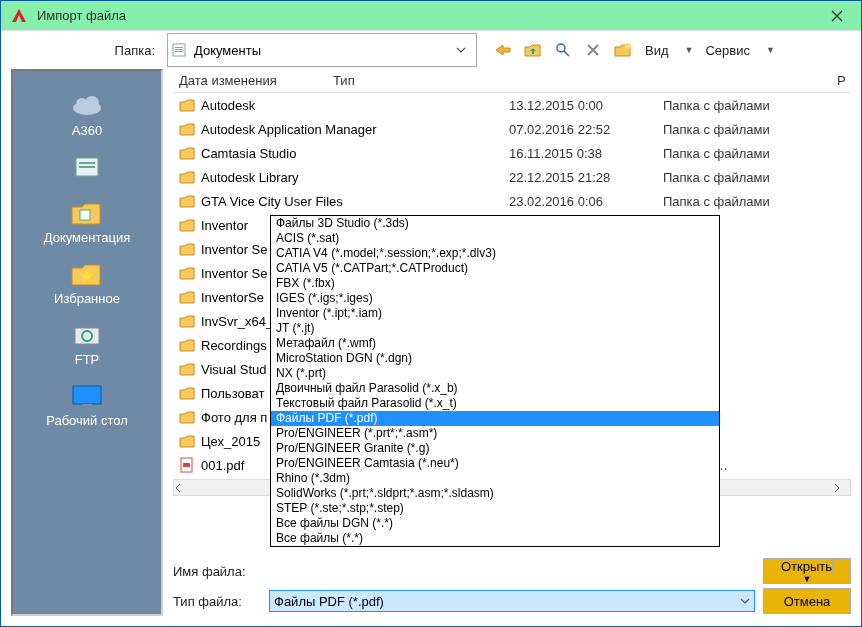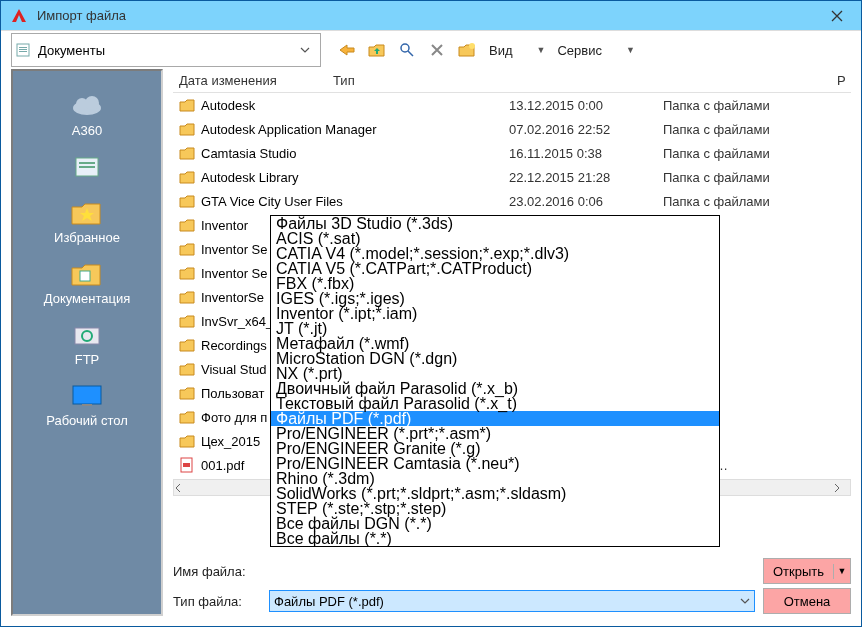--- a/index.html
+++ b/index.html
@@ -1,30 +1,30 @@
 <!DOCTYPE html>
 <html><head>
 <meta charset="utf-8">
 <style>
 * { box-sizing: border-box; margin: 0; padding: 0; font-family: "Segoe UI", Tahoma, sans-serif; font-size: 13px; }
 body { background: #fff; }
 .window { width: 862px; height: 627px; border: 1px solid #0a5a9e; position: relative; background: #fff; }
-.titlebar { height: 30px; background: #7dd3fc; display: flex; align-items: center; padding: 0 4px; border-bottom: 1px solid #ddd; }
+.titlebar { height: 30px; background: #86efac; display: flex; align-items: center; padding: 0 4px; border-bottom: 1px solid #ddd; }
 .titlebar .app-icon { width: 20px; height: 20px; margin: 0 8px 0 4px; display: flex; align-items: center; justify-content: center; }
 .titlebar .title { flex: 1; color: #333; }
 .titlebar .close { width: 40px; height: 28px; display: flex; align-items: center; justify-content: center; color: #333; }
 .toolbar { height: 38px; display: flex; align-items: center; padding: 0 10px; gap: 6px; }
 .toolbar-label { width: 150px; text-align: right; padding-right: 6px; color: #222; }
 .folder-combo { flex: 0 0 310px; height: 24px; border: 1px solid #a9a9a9; background: #fff; display: flex; align-items: center; padding: 16px 4px; }
 .folder-combo .ico { width: 18px; margin-right: 4px; }
 .folder-combo .txt { flex: 1; }
 .folder-combo .chev { width: 16px; text-align: center; color: #555; }
 .tool-icons { display: flex; align-items: center; gap: 10px; margin-left: 10px; }
 .tool-icons span { width: 20px; height: 20px; display: inline-flex; align-items: center; justify-content: center; }
-.tool-text { display: flex; align-items: center; gap: 20px; margin-left: 6px; }
+.tool-text { display: flex; align-items: center; gap: 12px; margin-left: 6px; }
 .tool-text .lbl { color: #222; }
 .tool-text .dd { color: #555; font-size: 9px; margin-left: 4px; }
 .body-area { position: absolute; top: 68px; left: 10px; right: 10px; bottom: 10px; display: flex; }
 .places { width: 152px; border: 2px inset #d0d0d0; background: #7b92ab; background: linear-gradient(#6f8aa5,#6f8aa5); padding: 16px 0; display: flex; flex-direction: column; align-items: center; gap: 6px; overflow: hidden; }
 .place { width: 100%; text-align: center; color: #fff; font-size: 12px; padding: 4px 0; }
 .place .picon { width: 40px; height: 30px; margin: 0 auto 2px; display: flex; align-items: center; justify-content: center; font-size: 22px; }
 .main { flex: 1; display: flex; flex-direction: column; margin-left: 10px; position: relative; }
 .list-area { flex: 1; position: relative; }
 .list-header { height: 24px; display: flex; align-items: center; border-bottom: 1px solid #e1e1e1; }
 .list-header .col { padding: 0 6px; color: #333; }
@@ -34,29 +34,29 @@
 .rows { }
 .row { height: 24px; display: flex; align-items: center; }
 .row .fico { width: 18px; margin: 0 4px 0 6px; color: #f0c14b; }
 .row .rname { width: 308px; white-space: nowrap; overflow: hidden; text-overflow: clip; }
 .row .rdate { width: 154px; color: #333; }
 .row .rtype { flex: 1; color: #333; }
 .scroll-h { height: 17px; background: #f0f0f0; border: 1px solid #ddd; display: flex; align-items: center; margin-top: 2px; }
 .scroll-h .arr { width: 17px; text-align: center; color: #666; }
 .scroll-h .track { flex: 1; }
 .dropdown { position: absolute; left: 97px; top: 146px; width: 450px; background: #fff; border: 1px solid #000; z-index: 50; }
-.dropdown .opt { padding: 0 5px; line-height: 15px; font-size: 16px; white-space: nowrap; }
+.dropdown .opt { padding: 0 5px; line-height: 15px; font-size: 12px; white-space: nowrap; }
 .dropdown .opt.sel { background: #1e90ff; color: #fff; }
 .bottom { margin-top: 6px; }
 .field-row { display: flex; align-items: center; height: 30px; gap: 8px; }
 .field-label { width: 88px; text-align: left; white-space: nowrap; color: #222; }
 .file-type-combo { flex: 1; height: 22px; border: 1px solid #1e90ff; background: #cce8ff; display: flex; align-items: center; padding: 0 4px; }
 .file-type-combo .txt { flex: 1; }
 .file-type-combo .chev { color: #555; }
-.btn { width: 88px; height: 26px; border: 1px solid #adadad; background: #fca5a5; display: flex; align-items: center; justify-content: center; }
+.btn { width: 88px; height: 26px; border: 1px solid #adadad; background: #eab308; display: flex; align-items: center; justify-content: center; flex-direction: column; }
 .btn.split { display: flex; }
 .btn.split .main-b { flex: 1; display: flex; align-items: center; justify-content: center; border-right: 1px solid #adadad; }
 .btn.split .dd { width: 16px; display: flex; align-items: center; justify-content: center; font-size: 9px; }
 svg { display: block; }
 </style>
 </head>
 <body>
 
 <div class="window">
 
@@ -68,20 +68,21 @@
     </span>
     <span class="title">Импорт файла</span>
     <div class="close">
       <svg width="12" height="12" viewBox="0 0 12 12">
           <path d="M1 1 L11 11 M11 1 L1 11" stroke="#333" stroke-width="1.3"></path>
         </svg>
     </div>
   </div>
 
   <div class="toolbar">
+    <div class="toolbar-label">Папка:</div>
     <div class="folder-combo">
       <span class="ico">
         <svg width="16" height="14" viewBox="0 0 16 14">
             <rect x="1" y="1" width="12" height="12" fill="#fff" stroke="#7aa"></rect>
             <rect x="3" y="4" width="8" height="1" fill="#7aa"></rect>
             <rect x="3" y="6" width="8" height="1" fill="#7aa"></rect>
             <rect x="3" y="8" width="8" height="1" fill="#7aa"></rect>
           </svg>
       </span>
       <span class="txt">Документы</span>
@@ -149,33 +150,33 @@
               <rect x="4" y="4" width="22" height="18" fill="#e8f0f8" stroke="#6a8"></rect>
               <rect x="7" y="8" width="16" height="2" fill="#6a8"></rect>
               <rect x="7" y="12" width="16" height="2" fill="#6a8"></rect>
             </svg>
           </div>
         </div>
         <div class="place">
           <div class="picon">
             <svg width="34" height="28" viewBox="0 0 34 28">
               <path d="M2 8 L12 8 L15 5 L30 5 L30 25 L2 25 Z" fill="#f7c85a" stroke="#c88a1f"></path>
-              <path d="M17 9 L19 14 L24 14 L20 17 L22 22 L17 19 L12 22 L14 17 L10 14 L15 14 Z" fill="#ffdf3b"></path>
-            </svg>
-          </div>
-          <div>Избранное</div>
+              <rect x="10" y="11" width="10" height="10" fill="#fff" stroke="#4a8"></rect>
+            </svg>
+          </div>
+          <div>Документация</div>
         </div>
         <div class="place">
           <div class="picon">
             <svg width="34" height="28" viewBox="0 0 34 28">
               <path d="M2 8 L12 8 L15 5 L30 5 L30 25 L2 25 Z" fill="#f7c85a" stroke="#c88a1f"></path>
-              <rect x="10" y="11" width="10" height="10" fill="#fff" stroke="#4a8"></rect>
-            </svg>
-          </div>
-          <div>Документация</div>
+              <path d="M17 9 L19 14 L24 14 L20 17 L22 22 L17 19 L12 22 L14 17 L10 14 L15 14 Z" fill="#ffdf3b"></path>
+            </svg>
+          </div>
+          <div>Избранное</div>
         </div>
         <div class="place">
           <div class="picon">
             <svg width="30" height="26" viewBox="0 0 30 26">
               <rect x="3" y="6" width="24" height="16" fill="#e8e8f0" stroke="#88a"></rect>
               <circle cx="15" cy="14" r="5" fill="none" stroke="#2a7" stroke-width="2"></circle>
             </svg>
           </div>
           <div>FTP</div>
         </div>

